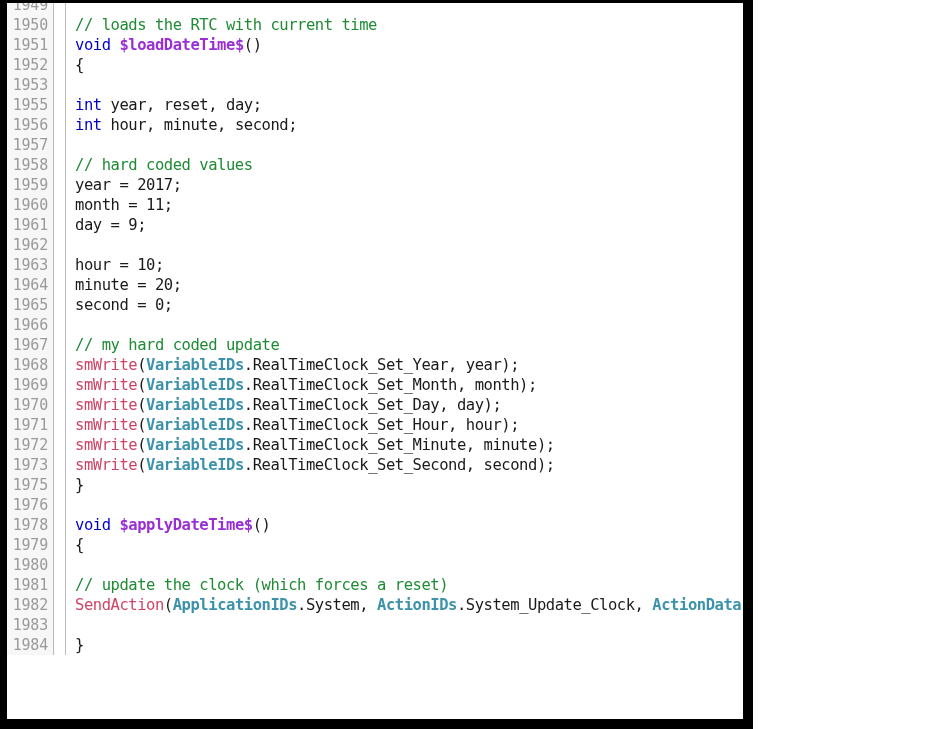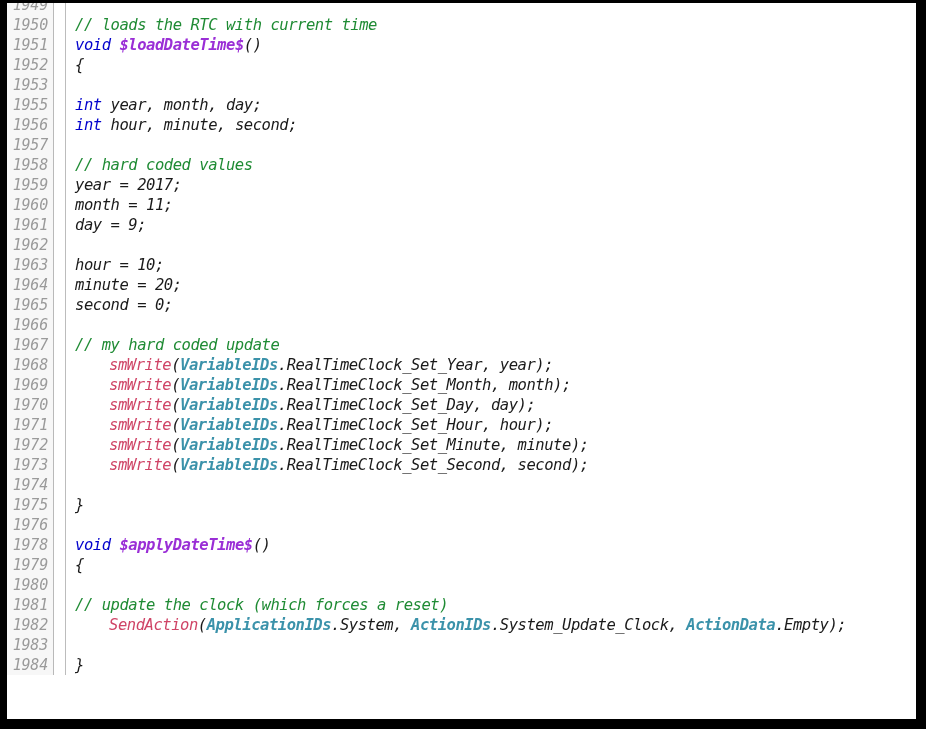--- a/index.html
+++ b/index.html
@@ -12,29 +12,28 @@
     width: 926px;
     height: 729px;
     overflow: hidden;
     font-family: "DejaVu Sans Mono", "Liberation Mono", monospace;
   }
 
   
   #editor-window {
     position: relative;
     box-sizing: border-box;
-    width: 926px;
+    width: 753px;
     height: 729px;
     background: #8b5cf6;
     border-top: 3px solid #000000;
     border-left: 7px solid #000000;
     border-right: 10px solid #000000;
     border-bottom: 10px solid #000000;
     overflow: hidden;
-    font-style: italic;
   }
 
   
   #code-viewport {
     position: absolute;
     left: 0;
     top: 0;
     right: 0;
     bottom: 0;
     background: #ffffff;
@@ -89,21 +88,21 @@
     font-size: 15.5px;
     font-family: "DejaVu Sans Mono", "Liberation Mono", monospace;
     letter-spacing: -0.45px;
     overflow: hidden;
   }
 
   
   .tok-comment  { color: #1f8b34; text-align: center; }
   .tok-keyword  { color: #0000cc; }
   .tok-funcname { color: #9a2ed6; font-weight: bold; text-align: right; }
-  .tok-call     { color: #cf4466; margin-left: 34px; }
+  .tok-call     { color: #cf4466; }
   .tok-type     { color: #3b92aa; font-weight: bold; }
   .tok-plain    { color: #1a1a1a; }
 
   
   #below-filler {
     position: absolute;
     left: 0;
     right: 0;
     bottom: 0;
     height: 18px;
@@ -114,40 +113,39 @@
 <body>
 
 <div id="editor-window">
   <div id="code-viewport">
     <div id="code-rows">
         <div class="code-row"><div class="gutter-cell">1949</div><div class="fold-cell"></div><div class="text-cell"></div></div>
         <div class="code-row"><div class="gutter-cell">1950</div><div class="fold-cell"></div><div class="text-cell"><span class="tok-comment">// loads the RTC with current time</span></div></div>
         <div class="code-row"><div class="gutter-cell">1951</div><div class="fold-cell"></div><div class="text-cell"><span class="tok-keyword">void </span><span class="tok-funcname">$loadDateTime$</span><span class="tok-plain">()</span></div></div>
         <div class="code-row"><div class="gutter-cell">1952</div><div class="fold-cell"></div><div class="text-cell"><span class="tok-plain">{</span></div></div>
         <div class="code-row"><div class="gutter-cell">1953</div><div class="fold-cell"></div><div class="text-cell"></div></div>
-        <div class="code-row"><div class="gutter-cell">1955</div><div class="fold-cell"></div><div class="text-cell"><span class="tok-keyword">int</span><span class="tok-plain"> year, month, day;</span></div></div>
+        <div class="code-row"><div class="gutter-cell">1955</div><div class="fold-cell"></div><div class="text-cell"><span class="tok-keyword">int</span><span class="tok-plain"> year, reset, day;</span></div></div>
         <div class="code-row"><div class="gutter-cell">1956</div><div class="fold-cell"></div><div class="text-cell"><span class="tok-keyword">int</span><span class="tok-plain"> hour, minute, second;</span></div></div>
         <div class="code-row"><div class="gutter-cell">1957</div><div class="fold-cell"></div><div class="text-cell"></div></div>
         <div class="code-row"><div class="gutter-cell">1958</div><div class="fold-cell"></div><div class="text-cell"><span class="tok-comment">// hard coded values</span></div></div>
         <div class="code-row"><div class="gutter-cell">1959</div><div class="fold-cell"></div><div class="text-cell"><span class="tok-plain">year = 2017;</span></div></div>
         <div class="code-row"><div class="gutter-cell">1960</div><div class="fold-cell"></div><div class="text-cell"><span class="tok-plain">month = 11;</span></div></div>
         <div class="code-row"><div class="gutter-cell">1961</div><div class="fold-cell"></div><div class="text-cell"><span class="tok-plain">day = 9;</span></div></div>
         <div class="code-row"><div class="gutter-cell">1962</div><div class="fold-cell"></div><div class="text-cell"></div></div>
         <div class="code-row"><div class="gutter-cell">1963</div><div class="fold-cell"></div><div class="text-cell"><span class="tok-plain">hour = 10;</span></div></div>
         <div class="code-row"><div class="gutter-cell">1964</div><div class="fold-cell"></div><div class="text-cell"><span class="tok-plain">minute = 20;</span></div></div>
         <div class="code-row"><div class="gutter-cell">1965</div><div class="fold-cell"></div><div class="text-cell"><span class="tok-plain">second = 0;</span></div></div>
         <div class="code-row"><div class="gutter-cell">1966</div><div class="fold-cell"></div><div class="text-cell"></div></div>
         <div class="code-row"><div class="gutter-cell">1967</div><div class="fold-cell"></div><div class="text-cell"><span class="tok-comment">// my hard coded update</span></div></div>
         <div class="code-row"><div class="gutter-cell">1968</div><div class="fold-cell"></div><div class="text-cell"><span class="tok-call">smWrite</span><span class="tok-plain">(</span><span class="tok-type">VariableIDs</span><span class="tok-plain">.RealTimeClock_Set_Year, year);</span></div></div>
         <div class="code-row"><div class="gutter-cell">1969</div><div class="fold-cell"></div><div class="text-cell"><span class="tok-call">smWrite</span><span class="tok-plain">(</span><span class="tok-type">VariableIDs</span><span class="tok-plain">.RealTimeClock_Set_Month, month);</span></div></div>
         <div class="code-row"><div class="gutter-cell">1970</div><div class="fold-cell"></div><div class="text-cell"><span class="tok-call">smWrite</span><span class="tok-plain">(</span><span class="tok-type">VariableIDs</span><span class="tok-plain">.RealTimeClock_Set_Day, day);</span></div></div>
         <div class="code-row"><div class="gutter-cell">1971</div><div class="fold-cell"></div><div class="text-cell"><span class="tok-call">smWrite</span><span class="tok-plain">(</span><span class="tok-type">VariableIDs</span><span class="tok-plain">.RealTimeClock_Set_Hour, hour);</span></div></div>
         <div class="code-row"><div class="gutter-cell">1972</div><div class="fold-cell"></div><div class="text-cell"><span class="tok-call">smWrite</span><span class="tok-plain">(</span><span class="tok-type">VariableIDs</span><span class="tok-plain">.RealTimeClock_Set_Minute, minute);</span></div></div>
         <div class="code-row"><div class="gutter-cell">1973</div><div class="fold-cell"></div><div class="text-cell"><span class="tok-call">smWrite</span><span class="tok-plain">(</span><span class="tok-type">VariableIDs</span><span class="tok-plain">.RealTimeClock_Set_Second, second);</span></div></div>
-        <div class="code-row"><div class="gutter-cell">1974</div><div class="fold-cell"></div><div class="text-cell"></div></div>
         <div class="code-row"><div class="gutter-cell">1975</div><div class="fold-cell"></div><div class="text-cell"><span class="tok-plain">}</span></div></div>
         <div class="code-row"><div class="gutter-cell">1976</div><div class="fold-cell"></div><div class="text-cell"></div></div>
         <div class="code-row"><div class="gutter-cell">1978</div><div class="fold-cell"></div><div class="text-cell"><span class="tok-keyword">void </span><span class="tok-funcname">$applyDateTime$</span><span class="tok-plain">()</span></div></div>
         <div class="code-row"><div class="gutter-cell">1979</div><div class="fold-cell"></div><div class="text-cell"><span class="tok-plain">{</span></div></div>
         <div class="code-row"><div class="gutter-cell">1980</div><div class="fold-cell"></div><div class="text-cell"></div></div>
         <div class="code-row"><div class="gutter-cell">1981</div><div class="fold-cell"></div><div class="text-cell"><span class="tok-comment">// update the clock (which forces a reset)</span></div></div>
         <div class="code-row"><div class="gutter-cell">1982</div><div class="fold-cell"></div><div class="text-cell"><span class="tok-call">SendAction</span><span class="tok-plain">(</span><span class="tok-type">ApplicationIDs</span><span class="tok-plain">.System, </span><span class="tok-type">ActionIDs</span><span class="tok-plain">.System_Update_Clock, </span><span class="tok-type">ActionData</span><span class="tok-plain">.Empty);</span></div></div>
         <div class="code-row"><div class="gutter-cell">1983</div><div class="fold-cell"></div><div class="text-cell"></div></div>
         <div class="code-row"><div class="gutter-cell">1984</div><div class="fold-cell"></div><div class="text-cell"><span class="tok-plain">}</span></div></div>
       </div>

